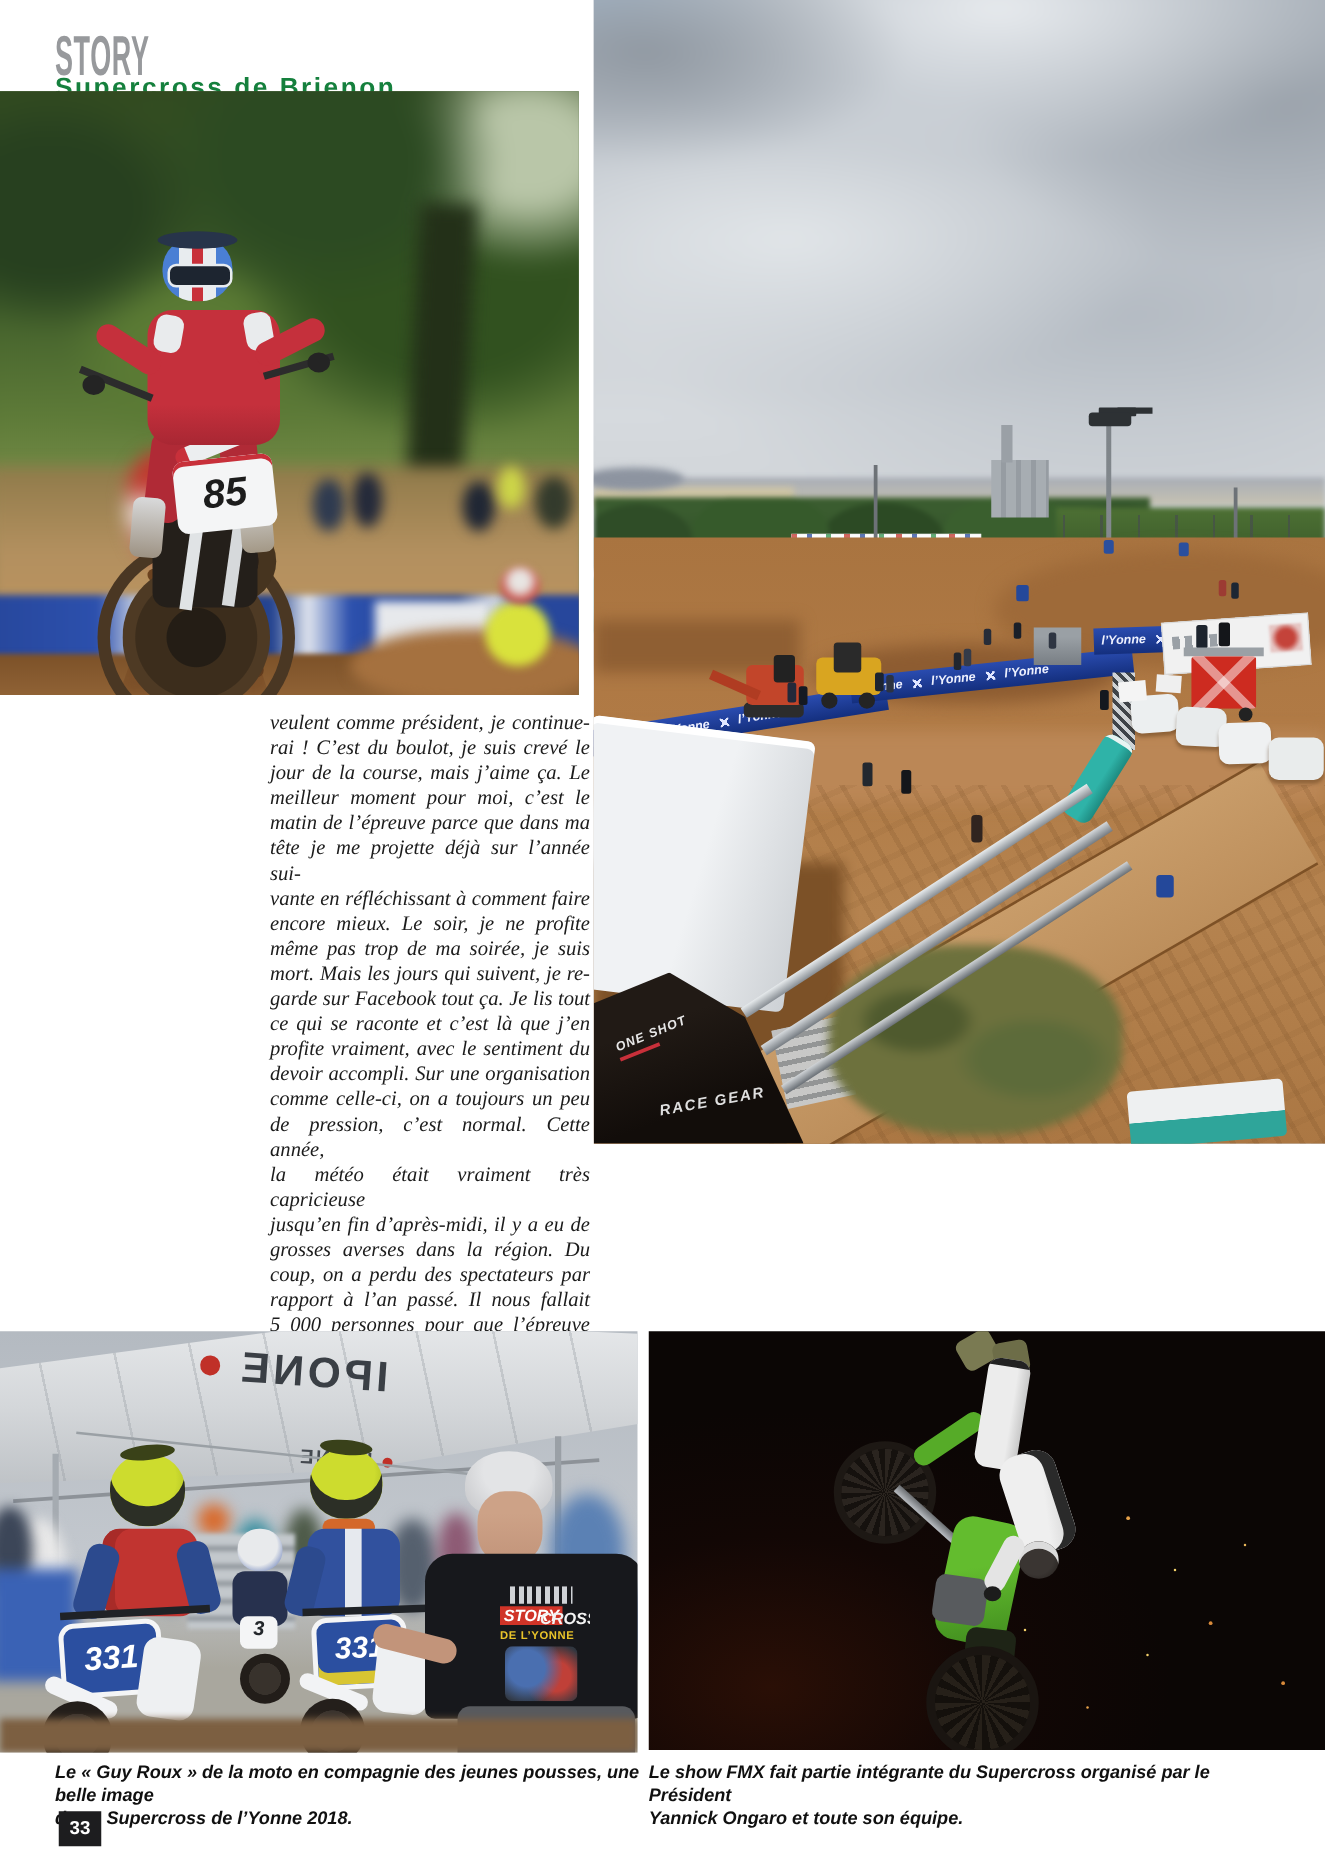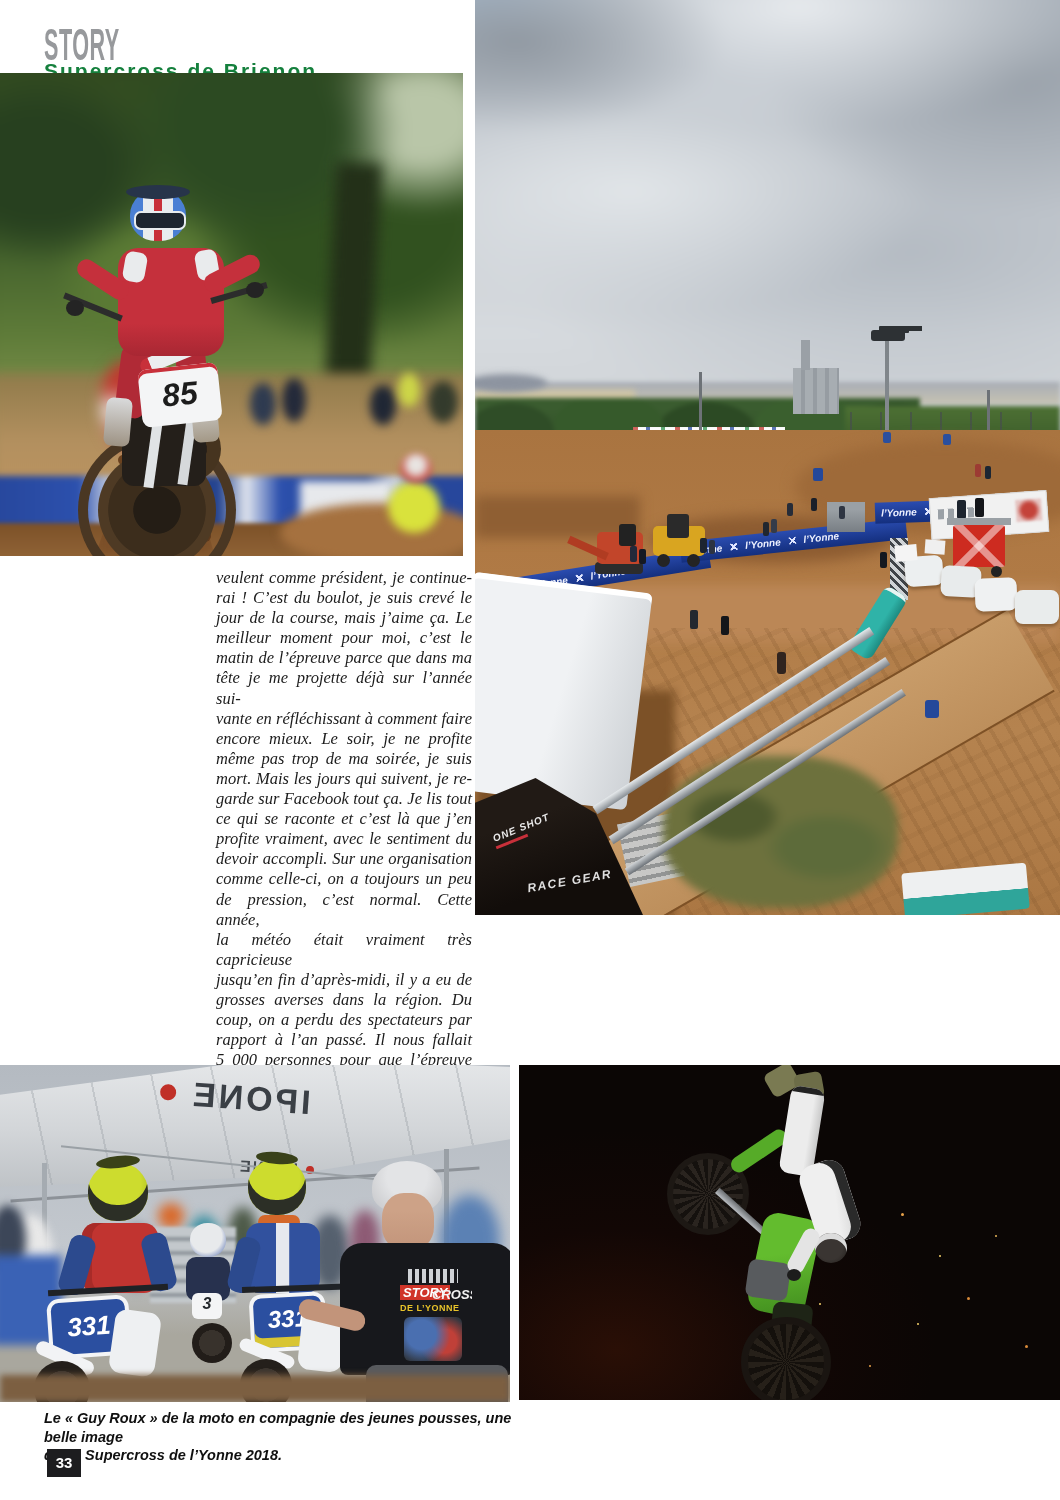--- a/index.html
+++ b/index.html
@@ -404,16 +404,18 @@
       <div class="abs" style="left:266px;top:22px;width:34px;height:88px;background:linear-gradient(90deg,#ececec 70%,#c8c8c8);border-radius:10px;transform:rotate(9deg);box-shadow:inset 0 34px 0 -28px #222;"></div>
       <div class="abs" style="left:288px;top:96px;width:46px;height:82px;background:linear-gradient(100deg,#efefef 60%,#cfcfcf);border-radius:16px;transform:rotate(-18deg);box-shadow:inset -10px 0 0 #2a2a2a;"></div>
       <div class="wheel" style="left:296px;top:168px;width:32px;height:30px;background:radial-gradient(circle at 45% 45%,#3a3532 55%,#211d1a);box-shadow:inset 0 6px 0 #dcdcdc;"></div>
       <div class="abs" style="left:276px;top:162px;width:17px;height:48px;background:#e4e4e4;border-radius:8px;transform:rotate(28deg);"></div>
       <div class="blob" style="left:268px;top:204px;width:14px;height:12px;background:#1c1c1c;"></div>
     </div>
   </div>
 
   <div class="cap" style="left:44px;top:1409px;width:478px;font-size:14.5px;line-height:18.5px;">Le « Guy Roux » de la moto en compagnie des jeunes pousses, une belle image
 de ce Supercross de l’Yonne 2018.</div>
+  <div class="cap" style="left:519px;top:1409px;width:470px;font-size:14.5px;line-height:18.5px;">Le show FMX fait partie intégrante du Supercross organisé par le Président
+Yannick Ongaro et toute son équipe.</div>
 
   <div id="pagenum">33</div>
 
 </div>
 
 </body></html>

